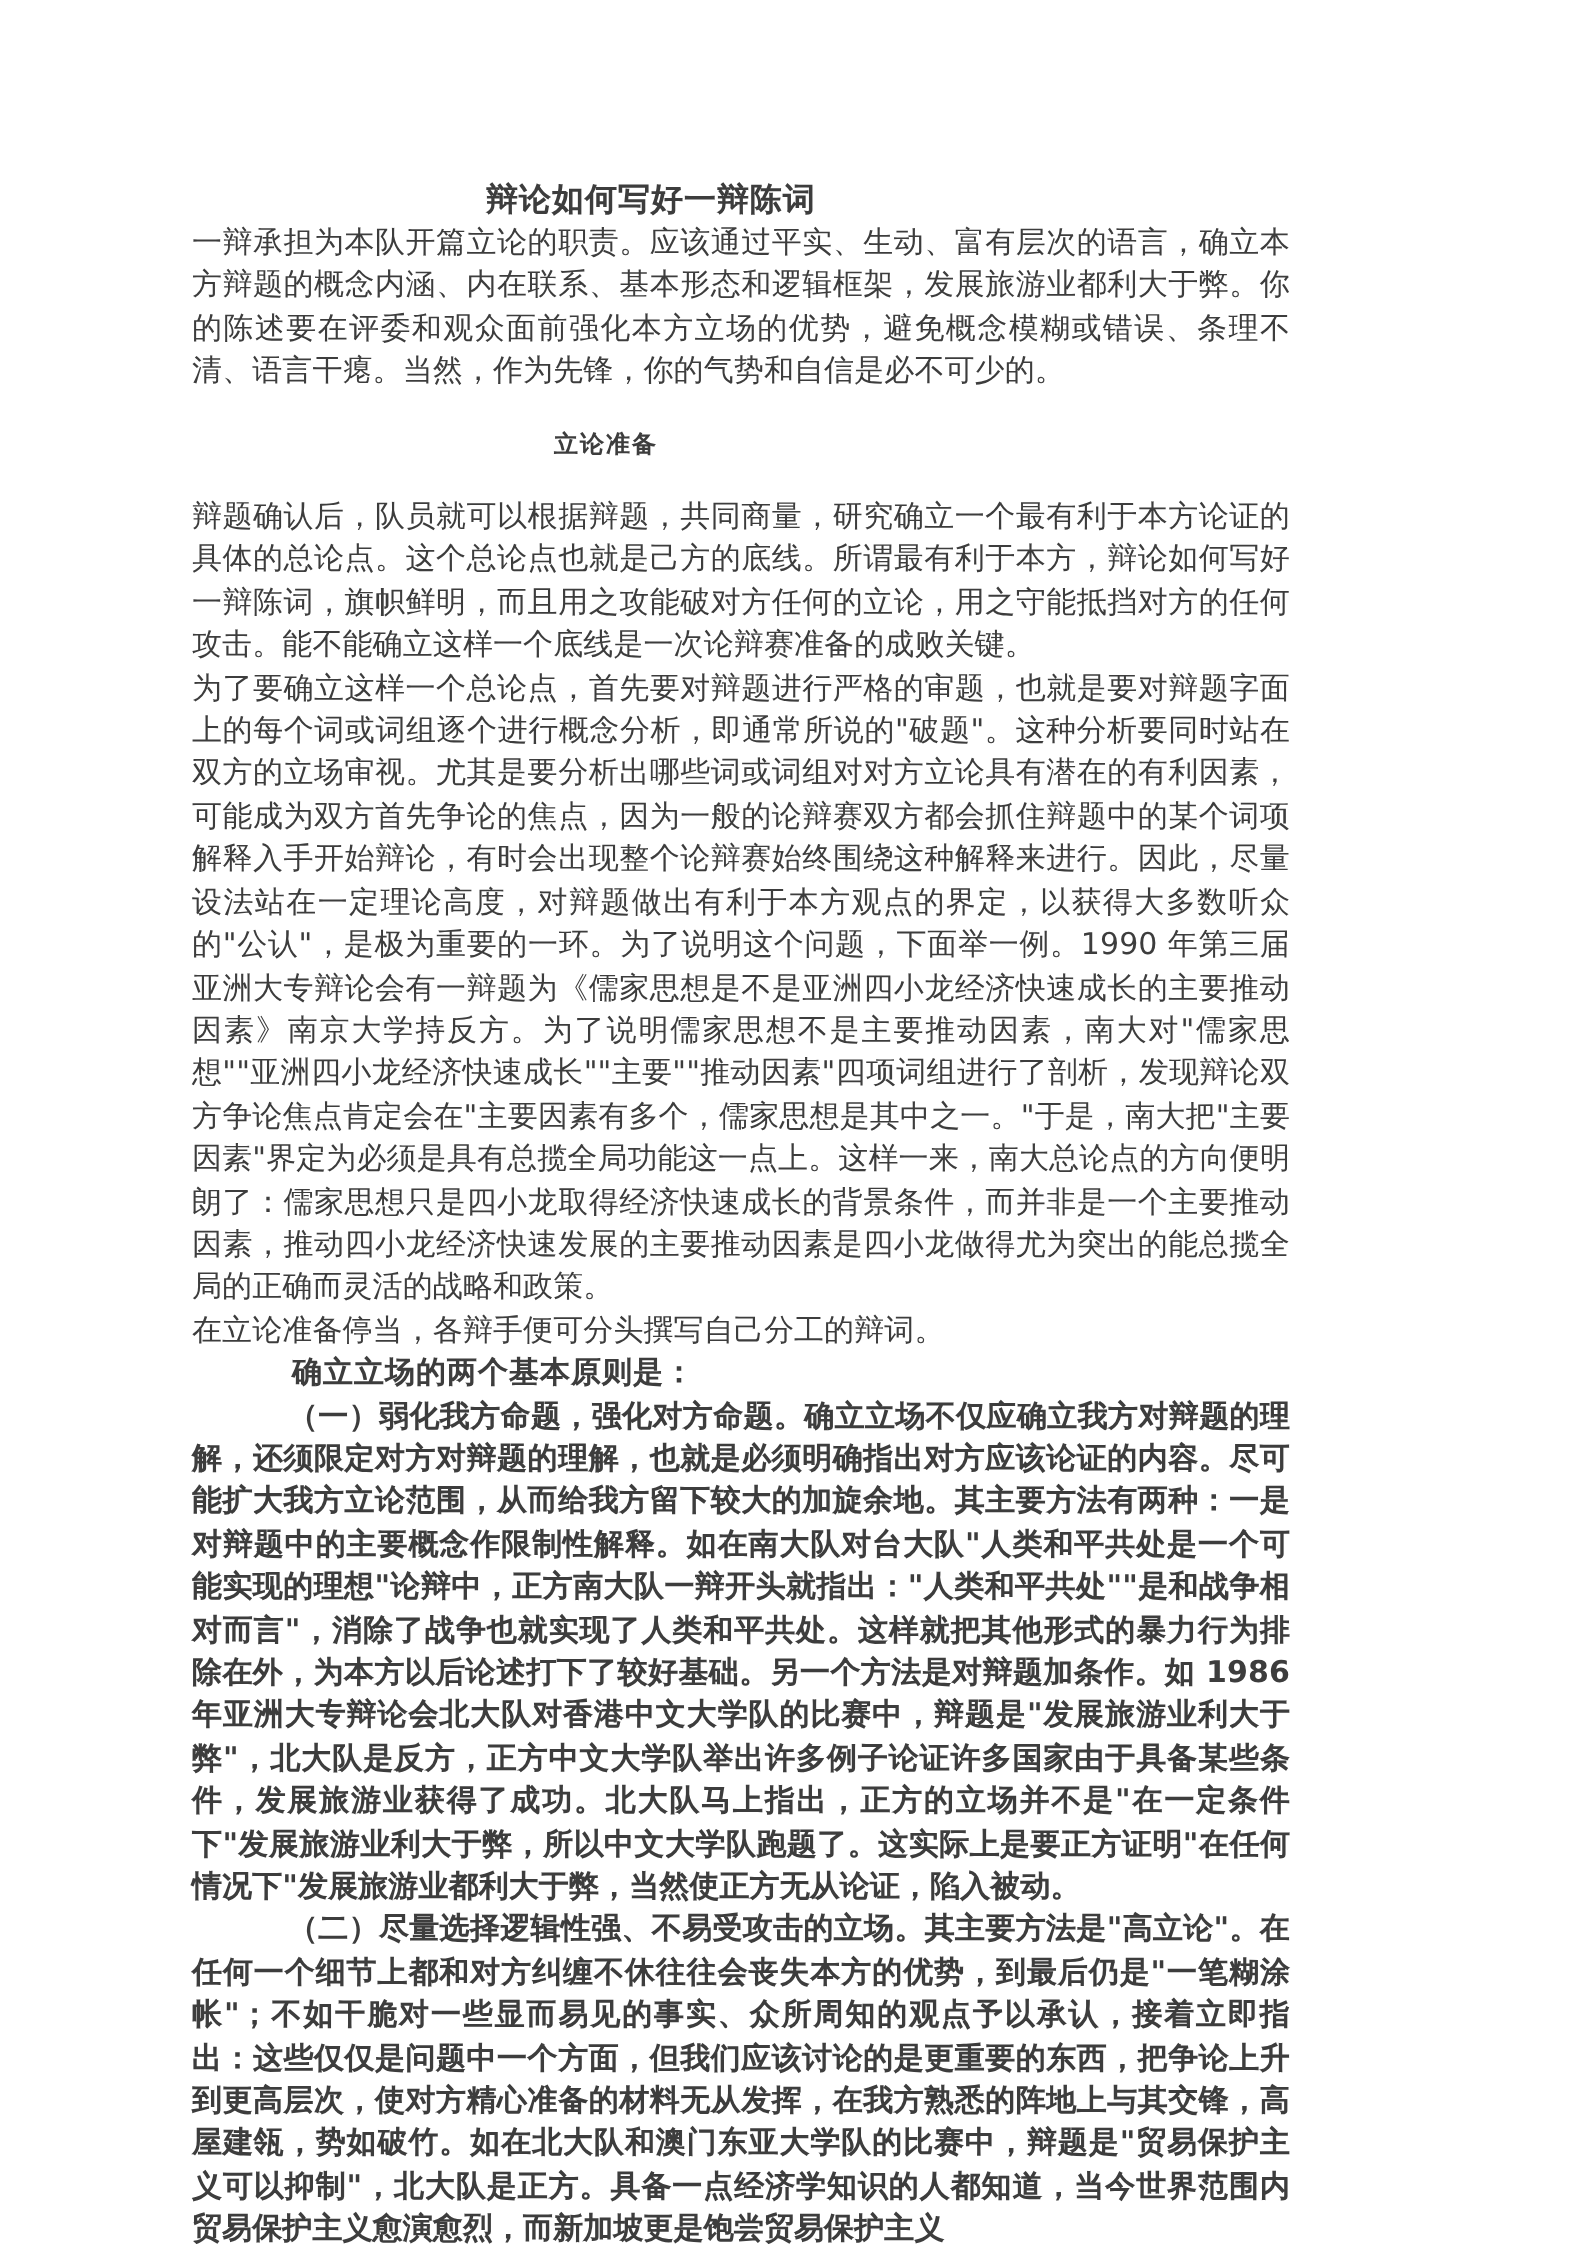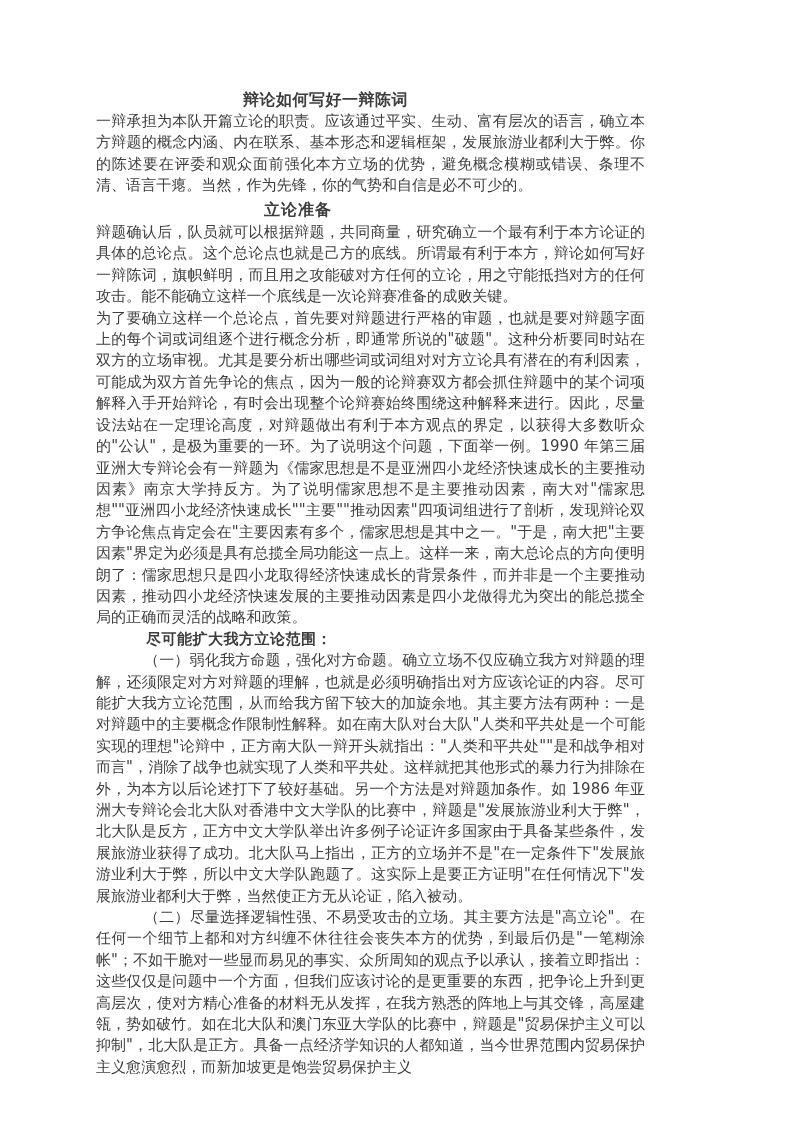--- a/index.html
+++ b/index.html
@@ -21,22 +21,22 @@
   .doc-title {
     margin: 0;
     font-size: 16px;
     font-weight: bold;
     line-height: 22px;
     text-indent: 147px;
     letter-spacing: 0.5px;
     white-space: nowrap;
   }
   .section-heading {
-    margin: 2px;
-    font-size: 16px;
+    margin: 15px;
+    font-size: 12px;
     font-weight: bold;
     line-height: 21.4px;
     text-indent: 166px;
     letter-spacing: 1px;
     white-space: nowrap;
   }
   .principles-heading {
     margin: 0;
     font-size: 15px;
     font-weight: bold;
@@ -46,35 +46,37 @@
   }
   p.body-para {
     margin: 0;
     font-size: 15px;
     line-height: 21.4px;
     text-align: justify;
     letter-spacing: 0.05px;
   }
   p.indented {
     text-indent: 48px;
+    font-weight: bold;
   }
 </style>
 </head>
 <body>
 
 <div class="page">
   <h1 class="doc-title">辩论如何写好一辩陈词</h1>
 
   <p class="body-para">一辩承担为本队开篇立论的职责。应该通过平实、生动、富有层次的语言，确立本方辩题的概念内涵、内在联系、基本形态和逻辑框架，发展旅游业都利大于弊。你的陈述要在评委和观众面前强化本方立场的优势，避免概念模糊或错误、条理不清、语言干瘪。当然，作为先锋，你的气势和自信是必不可少的。</p>
 
   <h2 class="section-heading">立论准备</h2>
 
   <p class="body-para">辩题确认后，队员就可以根据辩题，共同商量，研究确立一个最有利于本方论证的具体的总论点。这个总论点也就是己方的底线。所谓最有利于本方，辩论如何写好一辩陈词，旗帜鲜明，而且用之攻能破对方任何的立论，用之守能抵挡对方的任何攻击。能不能确立这样一个底线是一次论辩赛准备的成败关键。</p>
 
   <p class="body-para">为了要确立这样一个总论点，首先要对辩题进行严格的审题，也就是要对辩题字面上的每个词或词组逐个进行概念分析，即通常所说的"破题"。这种分析要同时站在双方的立场审视。尤其是要分析出哪些词或词组对对方立论具有潜在的有利因素，可能成为双方首先争论的焦点，因为一般的论辩赛双方都会抓住辩题中的某个词项解释入手开始辩论，有时会出现整个论辩赛始终围绕这种解释来进行。因此，尽量设法站在一定理论高度，对辩题做出有利于本方观点的界定，以获得大多数听众的"公认"，是极为重要的一环。为了说明这个问题，下面举一例。1990 年第三届亚洲大专辩论会有一辩题为《儒家思想是不是亚洲四小龙经济快速成长的主要推动因素》南京大学持反方。为了说明儒家思想不是主要推动因素，南大对"儒家思想""亚洲四小龙经济快速成长""主要""推动因素"四项词组进行了剖析，发现辩论双方争论焦点肯定会在"主要因素有多个，儒家思想是其中之一。"于是，南大把"主要因素"界定为必须是具有总揽全局功能这一点上。这样一来，南大总论点的方向便明朗了：儒家思想只是四小龙取得经济快速成长的背景条件，而并非是一个主要推动因素，推动四小龙经济快速发展的主要推动因素是四小龙做得尤为突出的能总揽全局的正确而灵活的战略和政策。</p>
 
+  <p class="body-para">在立论准备停当，各辩手便可分头撰写自己分工的辩词。</p>
 
-  <h3 class="principles-heading">尽可能扩大我方立论范围：</h3>
+  <h3 class="principles-heading">确立立场的两个基本原则是：</h3>
 
   <p class="body-para indented">（一）弱化我方命题，强化对方命题。确立立场不仅应确立我方对辩题的理解，还须限定对方对辩题的理解，也就是必须明确指出对方应该论证的内容。尽可能扩大我方立论范围，从而给我方留下较大的加旋余地。其主要方法有两种：一是对辩题中的主要概念作限制性解释。如在南大队对台大队"人类和平共处是一个可能实现的理想"论辩中，正方南大队一辩开头就指出："人类和平共处""是和战争相对而言"，消除了战争也就实现了人类和平共处。这样就把其他形式的暴力行为排除在外，为本方以后论述打下了较好基础。另一个方法是对辩题加条作。如 1986 年亚洲大专辩论会北大队对香港中文大学队的比赛中，辩题是"发展旅游业利大于弊"，北大队是反方，正方中文大学队举出许多例子论证许多国家由于具备某些条件，发展旅游业获得了成功。北大队马上指出，正方的立场并不是"在一定条件下"发展旅游业利大于弊，所以中文大学队跑题了。这实际上是要正方证明"在任何情况下"发展旅游业都利大于弊，当然使正方无从论证，陷入被动。</p>
 
   <p class="body-para indented">（二）尽量选择逻辑性强、不易受攻击的立场。其主要方法是"高立论"。在任何一个细节上都和对方纠缠不休往往会丧失本方的优势，到最后仍是"一笔糊涂帐"；不如干脆对一些显而易见的事实、众所周知的观点予以承认，接着立即指出：这些仅仅是问题中一个方面，但我们应该讨论的是更重要的东西，把争论上升到更高层次，使对方精心准备的材料无从发挥，在我方熟悉的阵地上与其交锋，高屋建瓴，势如破竹。如在北大队和澳门东亚大学队的比赛中，辩题是"贸易保护主义可以抑制"，北大队是正方。具备一点经济学知识的人都知道，当今世界范围内贸易保护主义愈演愈烈，而新加坡更是饱尝贸易保护主义</p>
 </div>
 
 </body></html>

